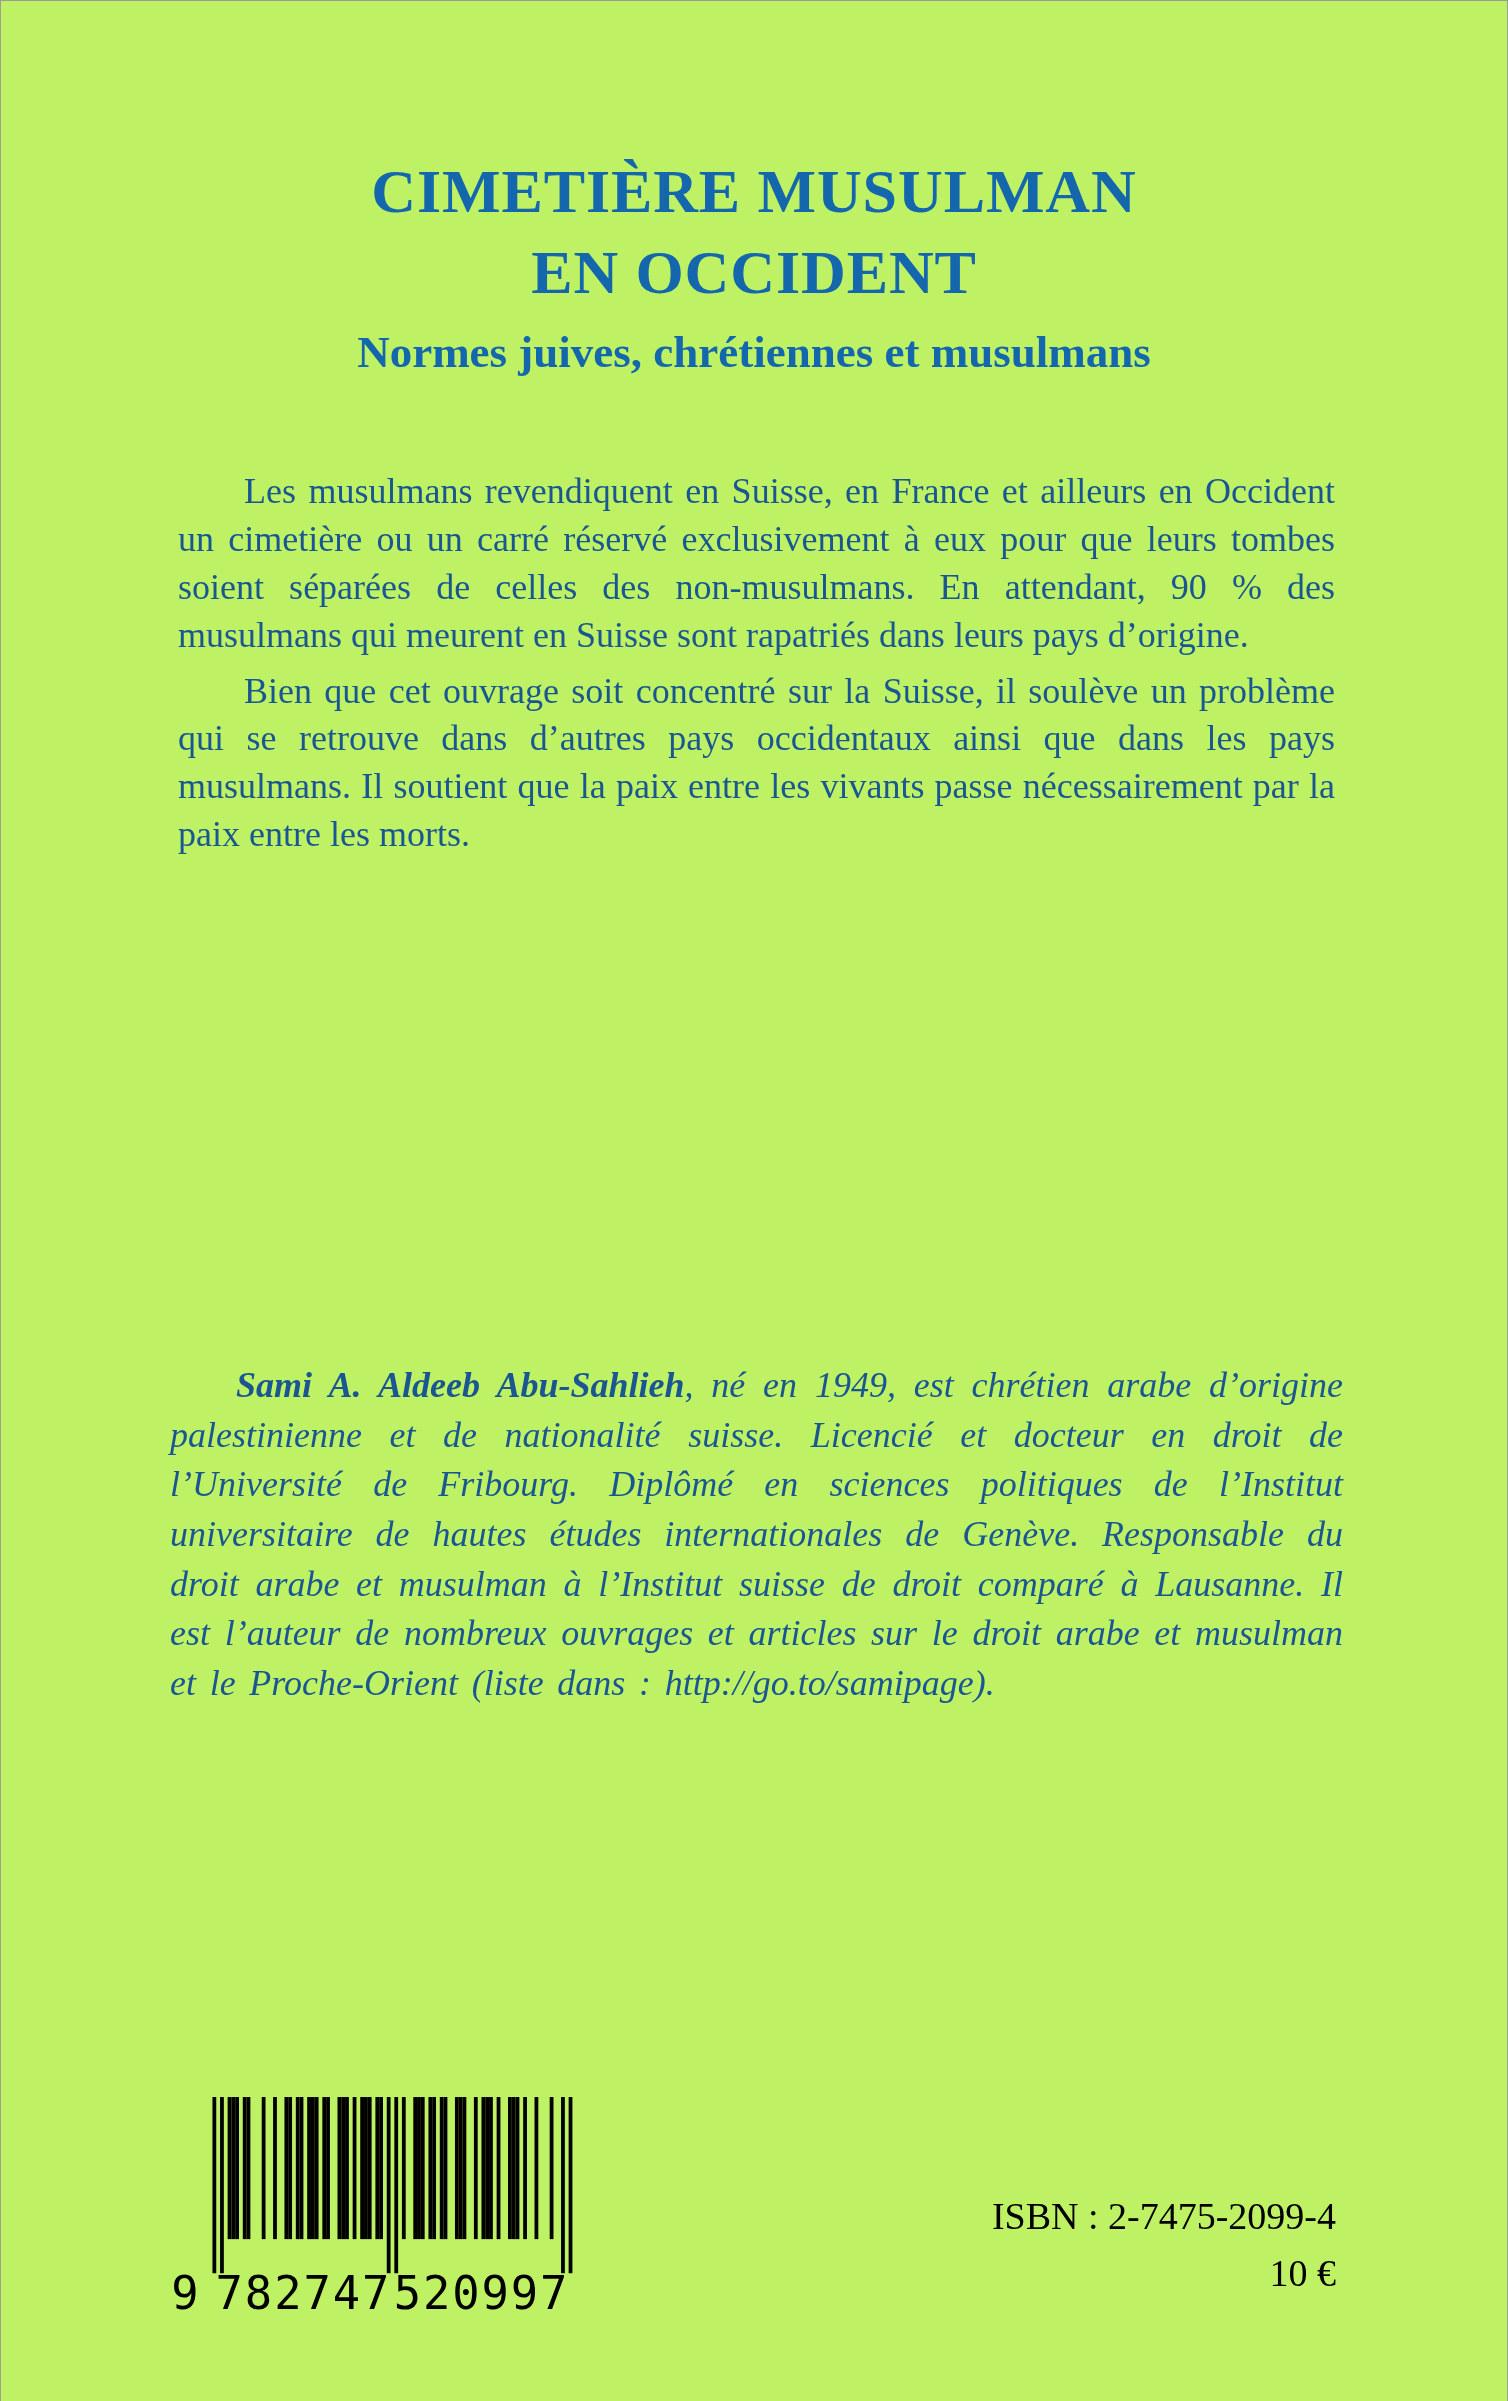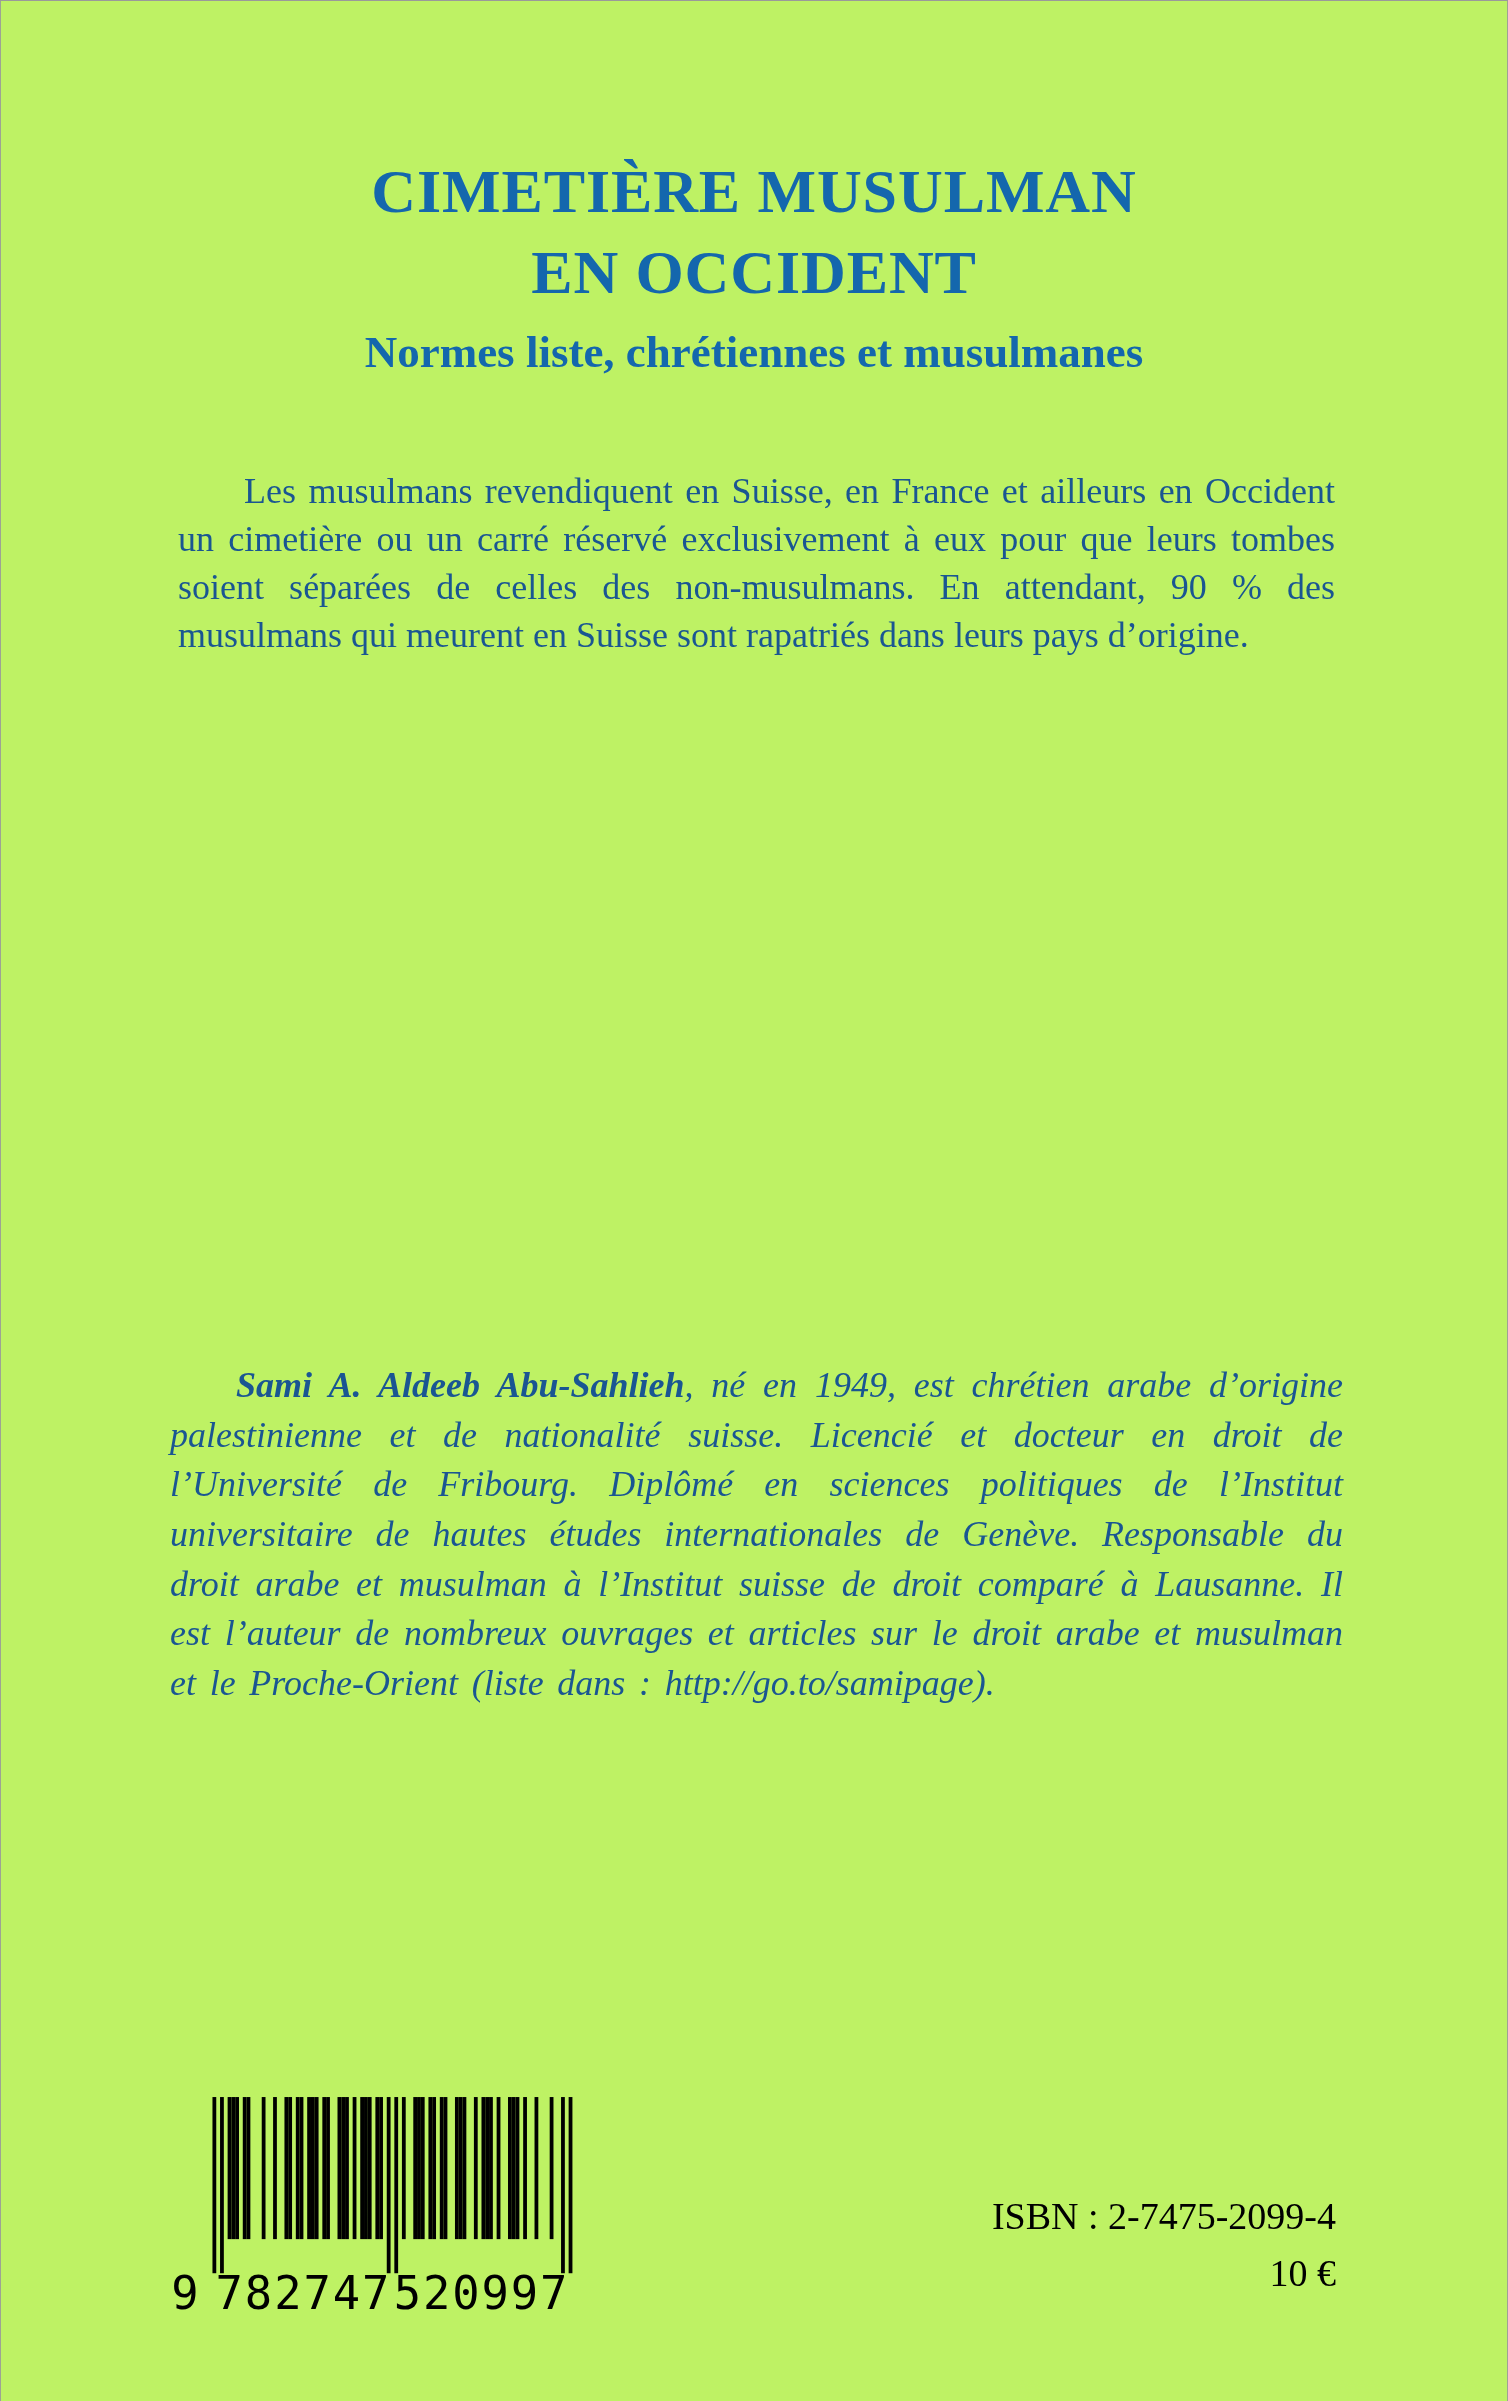--- a/index.html
+++ b/index.html
@@ -60,25 +60,26 @@
 </head>
 <body>
 
 <div class="page">
 
   <div class="header">
     <h1 class="title">
       <span>CIMETIÈRE MUSULMAN</span><br>
       <span>EN OCCIDENT</span>
     </h1>
-    <div class="subtitle">Normes liste, chrétiennes et musulmanes</div>
+    <div class="subtitle">Normes juives, chrétiennes et musulmans</div>
   </div>
 
   <div class="synopsis">
     <p>Les musulmans revendiquent en Suisse, en France et ailleurs en Occident un cimetière ou un carré réservé exclusivement à eux pour que leurs tombes soient séparées de celles des non-musulmans. En attendant, 90 % des musulmans qui meurent en Suisse sont rapatriés dans leurs pays d’origine.</p>
+    <p>Bien que cet ouvrage soit concentré sur la Suisse, il soulève un problème qui se retrouve dans d’autres pays occidentaux ainsi que dans les pays musulmans. Il soutient que la paix entre les vivants passe nécessairement par la paix entre les morts.</p>
   </div>
 
   <div class="bio"><span class="name">Sami A. Aldeeb Abu-Sahlieh</span><span>, né en 1949, est chrétien arabe d’origine palestinienne et de nationalité suisse. Licencié et docteur en droit de l’Université de Fribourg. Diplômé en sciences politiques de l’Institut universitaire de hautes études internationales de Genève. Responsable du droit arabe et musulman à l’Institut suisse de droit comparé à Lausanne. Il est l’auteur de nombreux ouvrages et articles sur le droit arabe et musulman et le Proche-Orient (liste dans : http://go.to/samipage).</span></div>
 
   <div class="barcode">
     <svg id="barcode-svg" width="413" height="235" viewBox="0 0 436 248" xmlns="http://www.w3.org/2000/svg">
         <rect x="48" y="0" width="4" height="186" fill="#000"></rect>
         <rect x="56" y="0" width="4" height="186" fill="#000"></rect>
         <rect x="64" y="0" width="4" height="150" fill="#000"></rect>
         <rect x="68" y="0" width="4" height="150" fill="#000"></rect>

